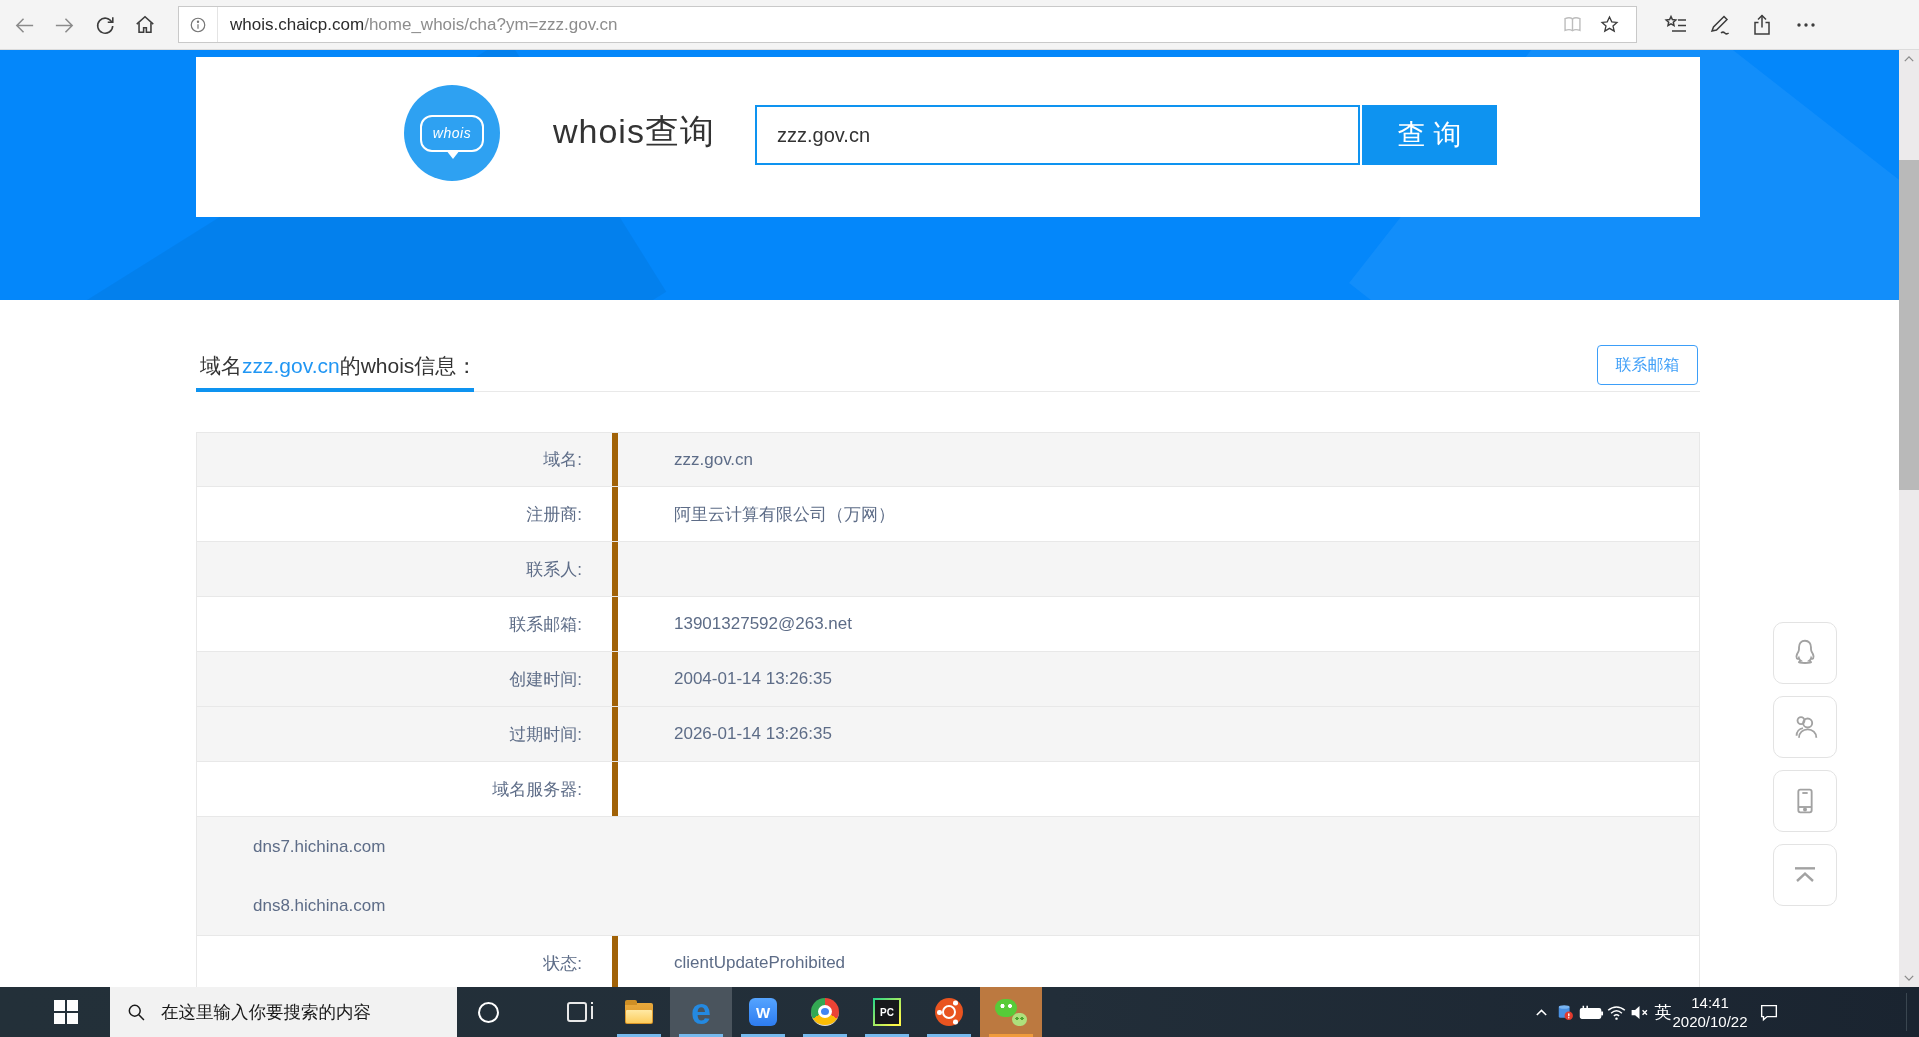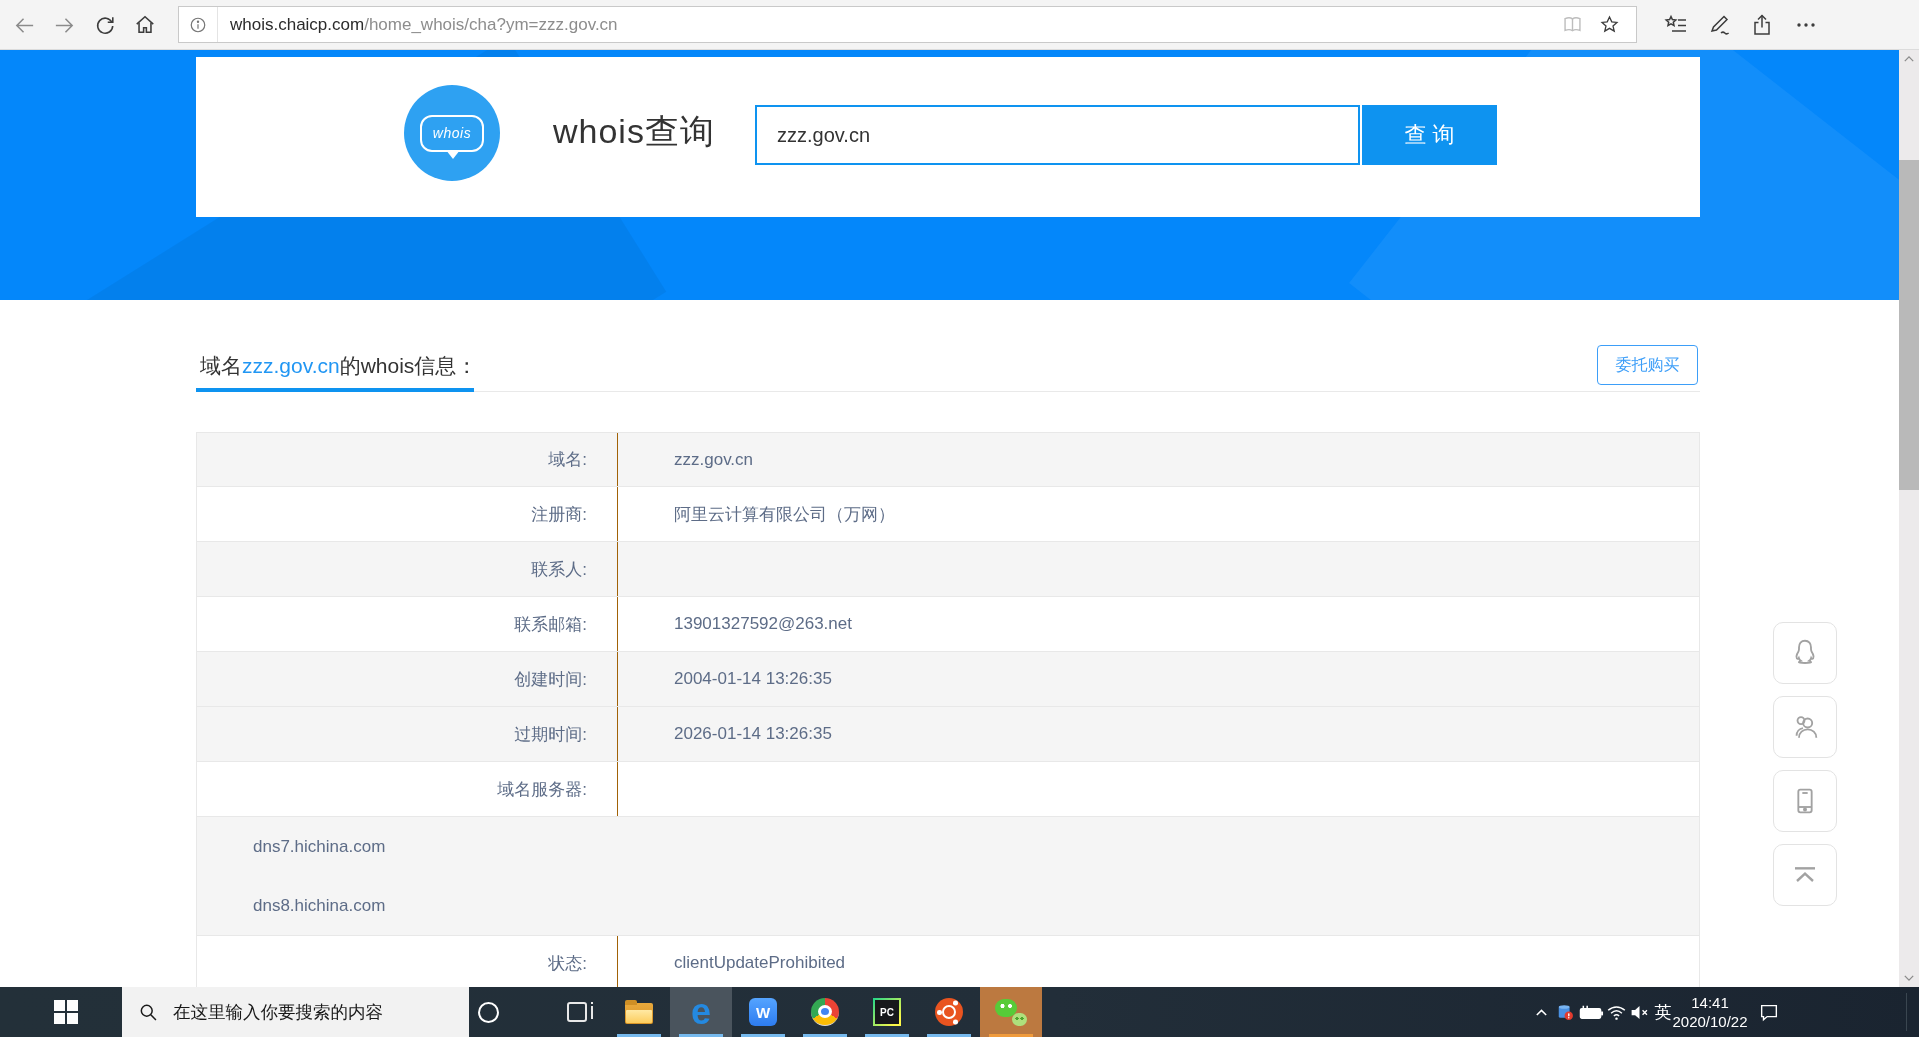--- a/index.html
+++ b/index.html
@@ -24,51 +24,51 @@
   .page{position:absolute;left:0;top:50px;width:1899px;height:937px;background:#fff;overflow:hidden;}
   .band{position:absolute;left:0;top:0;width:1899px;height:250px;background:var(--band_blue);overflow:hidden;}
   .band .deco1{position:absolute;right:-80px;top:30px;width:560px;height:420px;background:rgba(255,255,255,.06);transform:rotate(38deg);}
   .band .deco2{position:absolute;left:-60px;top:150px;width:700px;height:300px;background:rgba(0,0,0,.05);transform:rotate(-32deg);}
   .card{position:absolute;left:196px;top:7px;width:1504px;height:160px;background:#fff;}
   .logo{position:absolute;left:208px;top:28px;width:96px;height:96px;border-radius:50%;background:var(--logo_blue);display:flex;align-items:center;justify-content:center;}
   .bubble{position:relative;width:64px;height:37px;border:2px solid #fff;border-radius:12px;display:flex;align-items:center;justify-content:center;color:#fff;font-style:italic;font-size:14px;letter-spacing:.5px;}
   .bubble::after{content:'';position:absolute;left:24px;bottom:-9px;width:0;height:0;border-left:7px solid transparent;border-right:7px solid transparent;border-top:9px solid #fff;}
   .site-title{position:absolute;left:357px;top:52px;font-size:34px;font-weight:300;color:#333;letter-spacing:1px;}
   .search-input{position:absolute;left:559px;top:48px;width:605px;height:60px;border:2px solid var(--accent_blue);background:#fff;font-size:20px;color:#333;padding:0 20px;outline:none;}
-  .search-btn{position:absolute;left:1166px;top:48px;width:135px;height:60px;background:var(--accent_blue);border:none;color:#fff;font-size:22px;cursor:pointer;}
+  .search-btn{position:absolute;left:1166px;top:48px;width:135px;height:60px;background:var(--accent_blue);border:none;color:#fff;font-size:28px;cursor:pointer;}
 
   .result-heading{position:absolute;left:200px;top:302px;font-size:21px;color:#333;}
   .result-heading .dom{color:var(--link_blue);cursor:pointer;}
   .heading-rule{position:absolute;left:196px;top:341px;width:1504px;height:1px;background:#e9e9e9;}
   .heading-bar{position:absolute;left:196px;top:338px;width:278px;height:4px;background:var(--accent_blue);}
   .buy-btn{position:absolute;left:1597px;top:295px;width:101px;height:40px;background:#fff;border:1px solid var(--buy_blue);border-radius:4px;color:var(--buy_blue);font-size:16px;cursor:pointer;}
 
   
   .whois-table{position:absolute;left:196px;top:382px;width:1504px;border:1px solid #e8e8e8;}
   .t-row{display:flex;min-height:55px;border-top:1px solid #e8e8e8;background:#fff;color:var(--table_text);font-size:17px;}
   .t-row:first-child{border-top:none;min-height:53px;}
   .t-row.shaded{background:var(--row_shade);}
-  .t-label{width:421px;border-right:1px solid #a16207;display:flex;align-items:center;justify-content:flex-end;padding-right:30px;}
+  .t-label{width:421px;border-right:6px solid #a16207;display:flex;align-items:center;justify-content:flex-end;padding-right:30px;}
   .t-value{flex:1;padding-left:56px;display:flex;flex-direction:column;justify-content:center;}
   .t-row.multi .t-value > div{min-height:59px;display:flex;align-items:center;}
 
   
   .float-btn{position:absolute;left:1773px;width:64px;height:62px;background:#fff;border:1px solid #e3e3e3;border-radius:10px;display:flex;align-items:center;justify-content:center;color:#a2a2a2;cursor:pointer;}
 
   
   .scrollbar{position:absolute;left:1899px;top:50px;width:20px;height:937px;background:#eceaeb;}
   .sb-arrow{position:absolute;left:0;width:20px;height:18px;display:flex;align-items:center;justify-content:center;color:#8a8a8a;}
   .sb-thumb{position:absolute;left:0;top:110px;width:20px;height:330px;background:#b9b9b9;}
 
   
   .taskbar{position:absolute;left:0;top:987px;width:1919px;height:50px;background:linear-gradient(90deg,#233039 0%,#222e39 55%,#1a2430 100%);}
   .start{position:absolute;left:0;top:0;width:110px;height:50px;display:flex;align-items:center;}
   .win-logo{margin-left:54px;display:grid;grid-template-columns:11px 11px;grid-template-rows:11px 11px;gap:2px;}
   .win-logo span{background:#fdfdfd;}
-  .tb-search{position:absolute;left:122px;top:0;width:347px;height:50px;background:#f2f2f2;display:flex;align-items:center;color:#191919;}
+  .tb-search{position:absolute;left:110px;top:0;width:347px;height:50px;background:#f2f2f2;display:flex;align-items:center;color:#191919;}
   .tb-search .mag{margin-left:16px;display:flex;color:#1a1a1a;}
   .tb-search .ph{margin-left:14px;font-size:17.5px;}
   .cortana{position:absolute;left:457px;top:0;width:62px;height:50px;display:flex;align-items:center;justify-content:center;}
   .cortana .ring{width:21px;height:21px;border:2.5px solid #fff;border-radius:50%;}
   .apps{position:absolute;left:546px;top:0;height:50px;display:flex;}
   .app-slot{position:relative;width:62px;height:50px;display:flex;align-items:center;justify-content:center;cursor:pointer;}
   .app-slot.active{background:#4a545d;}
   .app-slot.attention{background:var(--wechat_highlight);}
   .run-bar{position:absolute;bottom:0;left:9px;width:44px;height:3px;background:var(--running_indicator);}
   .app-slot.attention .run-bar{background:var(--wechat_indicator);}
@@ -190,21 +190,21 @@
         <div class="bubble">whois</div>
       </div>
       <div class="site-title">whois查询</div>
       <input class="search-input" type="text" value="zzz.gov.cn" style="">
       <button class="search-btn">查 询</button>
     </div>
 
     <div class="result-heading"><span>域名</span><span class="dom">zzz.gov.cn</span><span>的whois信息：</span></div>
     <div class="heading-rule"></div>
     <div class="heading-bar"></div>
-    <button class="buy-btn">委托购买</button>
+    <button class="buy-btn">联系邮箱</button>
 
     <div class="whois-table">
         <div class="t-row shaded">
           <div class="t-label">域名:</div>
           <div class="t-value">
             <div>zzz.gov.cn</div>
           </div>
         </div>
         <div class="t-row">
           <div class="t-label">注册商:</div>

